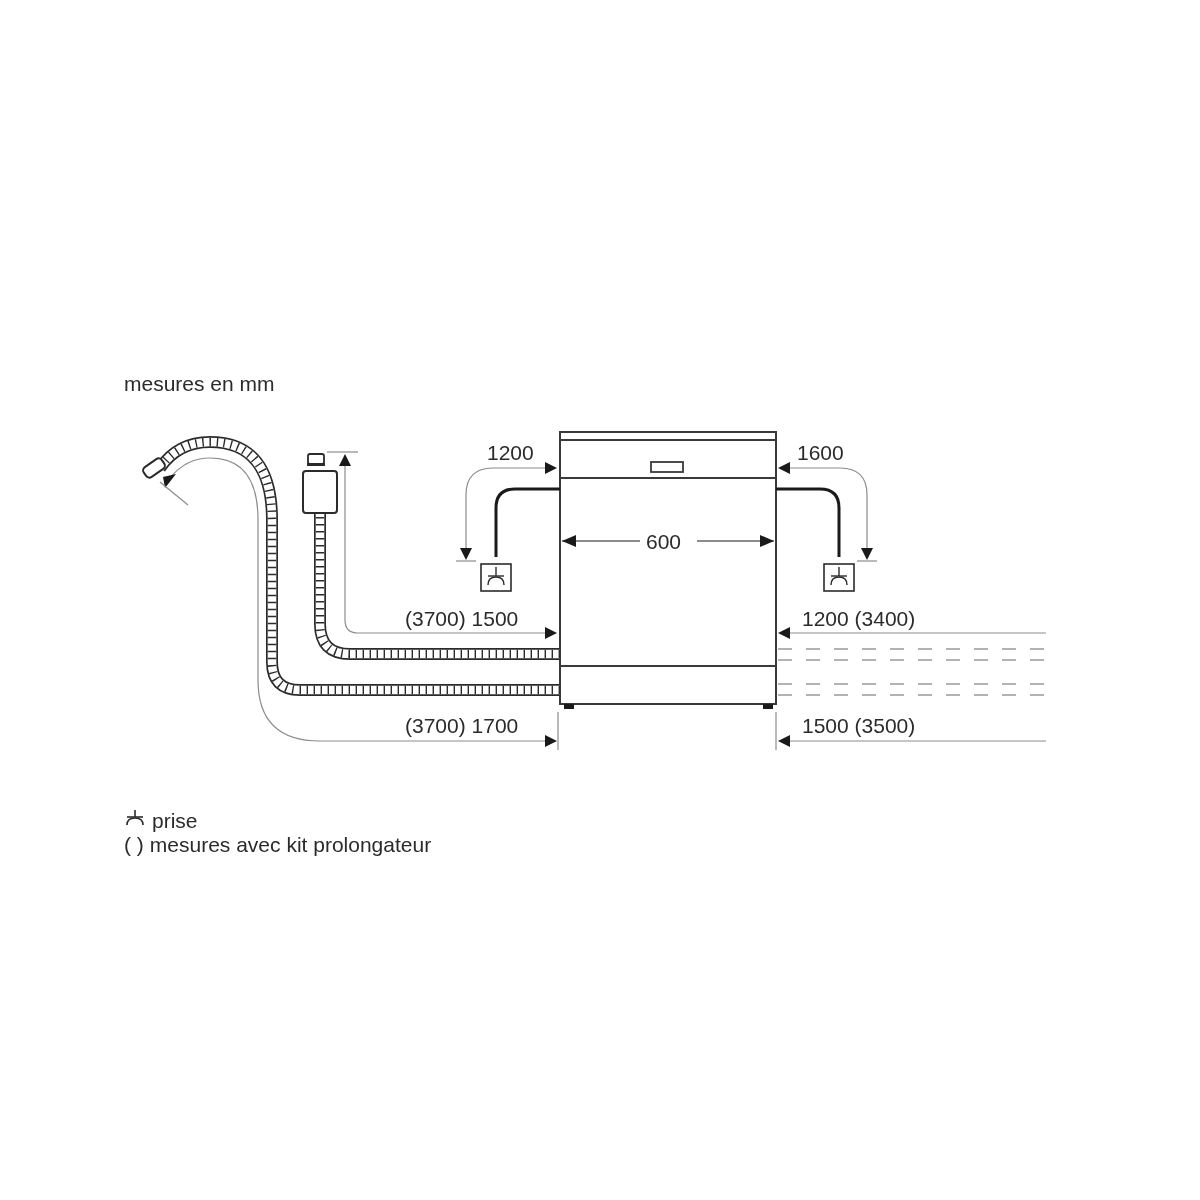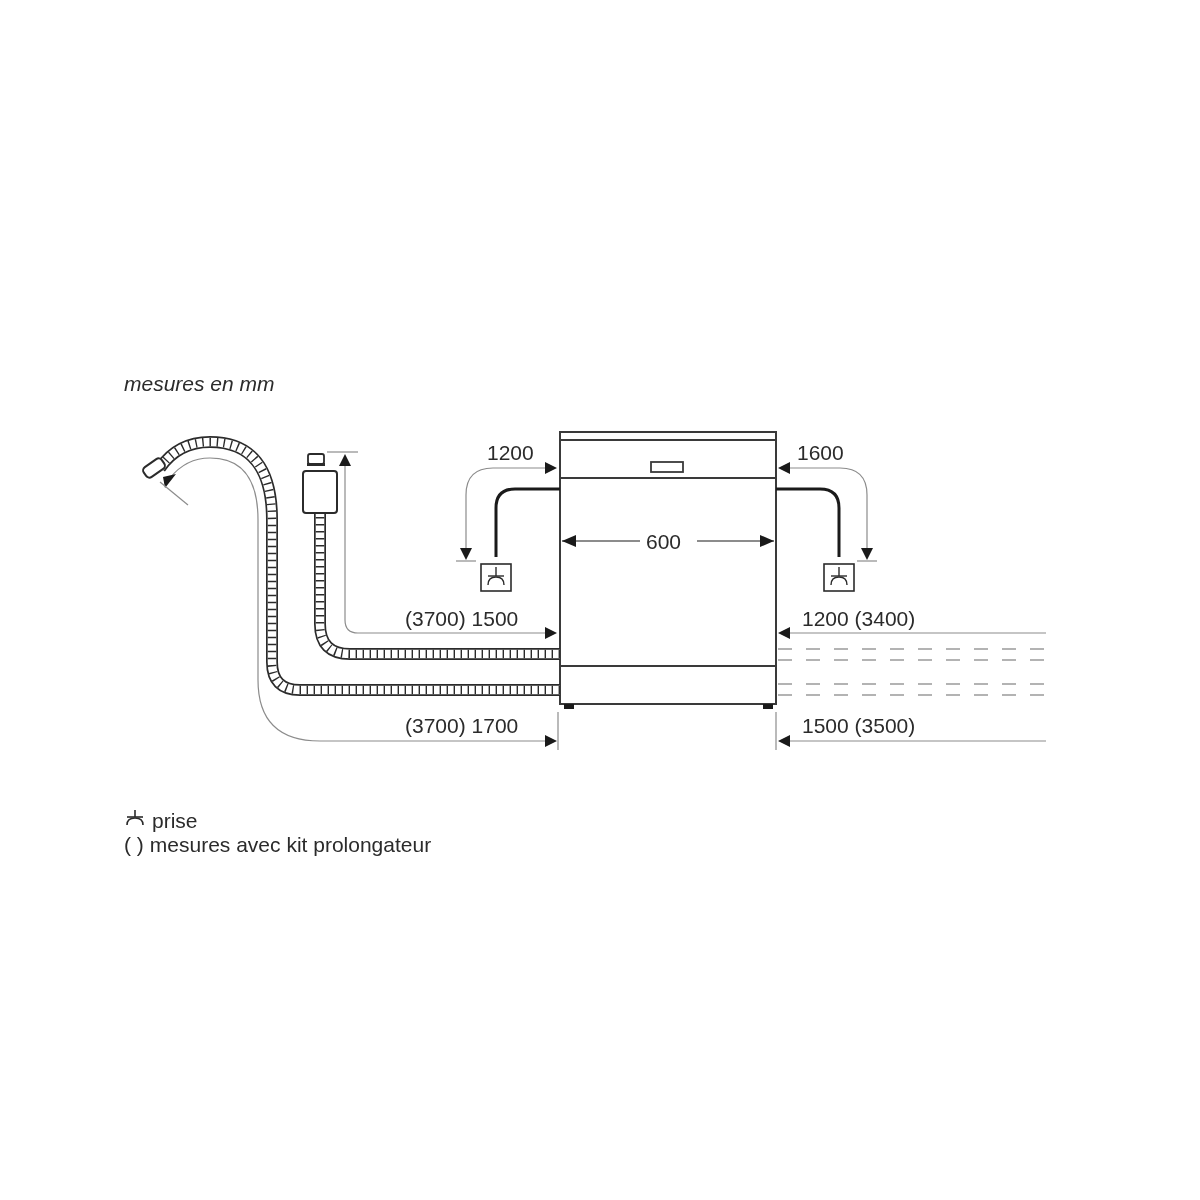--- a/index.html
+++ b/index.html
@@ -6,21 +6,21 @@
     body { width: 1200px; height: 1200px; position: relative; overflow: hidden; font-family: "Liberation Sans", sans-serif; color: #2b2b2b; }
     .diagram { position: absolute; left: 0; top: 0; width: 1200px; height: 1200px; }
     .lbl { font-family: "Liberation Sans", sans-serif; fill: #2b2b2b; font-size: 21px; }
     .caption { position: absolute; font-size: 21px; color: #2b2b2b; white-space: nowrap; }
     .legend-row { position: absolute; left: 124px; font-size: 21px; color: #2b2b2b; white-space: nowrap; display: flex; align-items: center; }
     .legend-sym { display: inline-block; width: 22px; margin-right: 6px; }
   </style>
 </head>
 <body>
 
-<div class="caption" style="left:124px; top:372px;font-style:italic;">mesures en mm</div>
+<div class="caption" style="left:124px; top:372px;">mesures en mm</div>
 
 <svg class="diagram" viewBox="0 0 1200 1200" xmlns="http://www.w3.org/2000/svg">
   <defs>
     <marker id="arrowDark" viewBox="0 0 10 10" refX="10" refY="5" markerWidth="10" markerHeight="10" orient="auto-start-reverse" markerUnits="userSpaceOnUse">
       <path d="M0,0 L10,5 L0,10 z" fill="#1a1a1a"></path>
     </marker>
     <marker id="arrowBig" viewBox="0 0 14 12" refX="14" refY="6" markerWidth="14" markerHeight="12" orient="auto-start-reverse" markerUnits="userSpaceOnUse">
       <path d="M0,0 L14,6 L0,12 z" fill="#1a1a1a"></path>
     </marker>
     <pattern id="hoseRibV" width="10" height="7" patternUnits="userSpaceOnUse">

